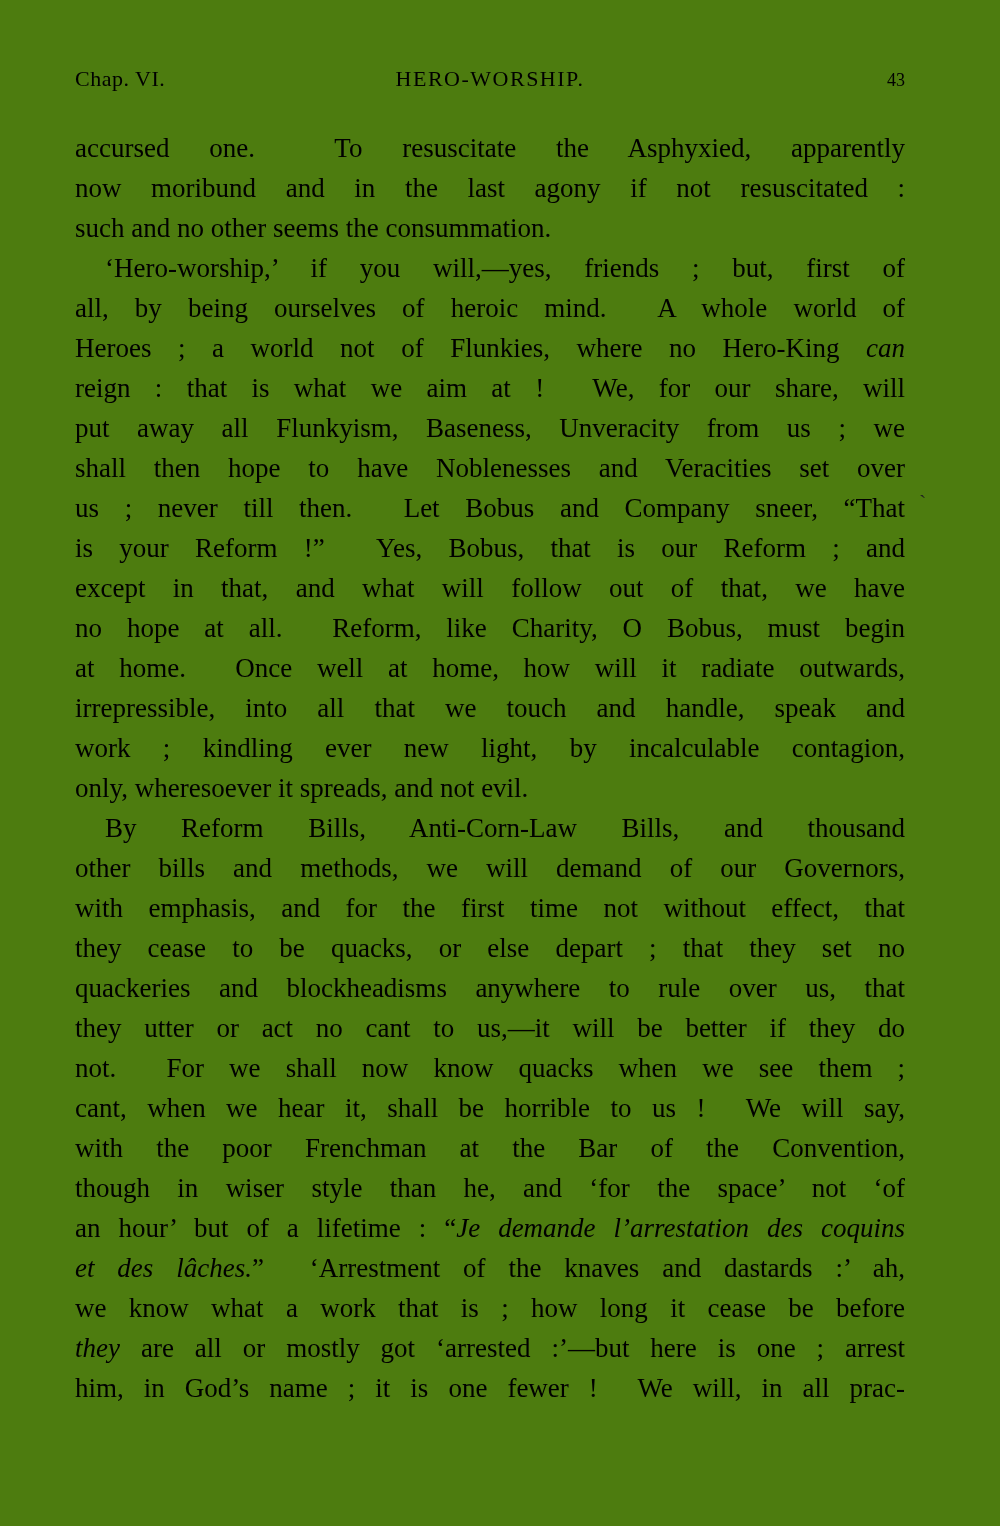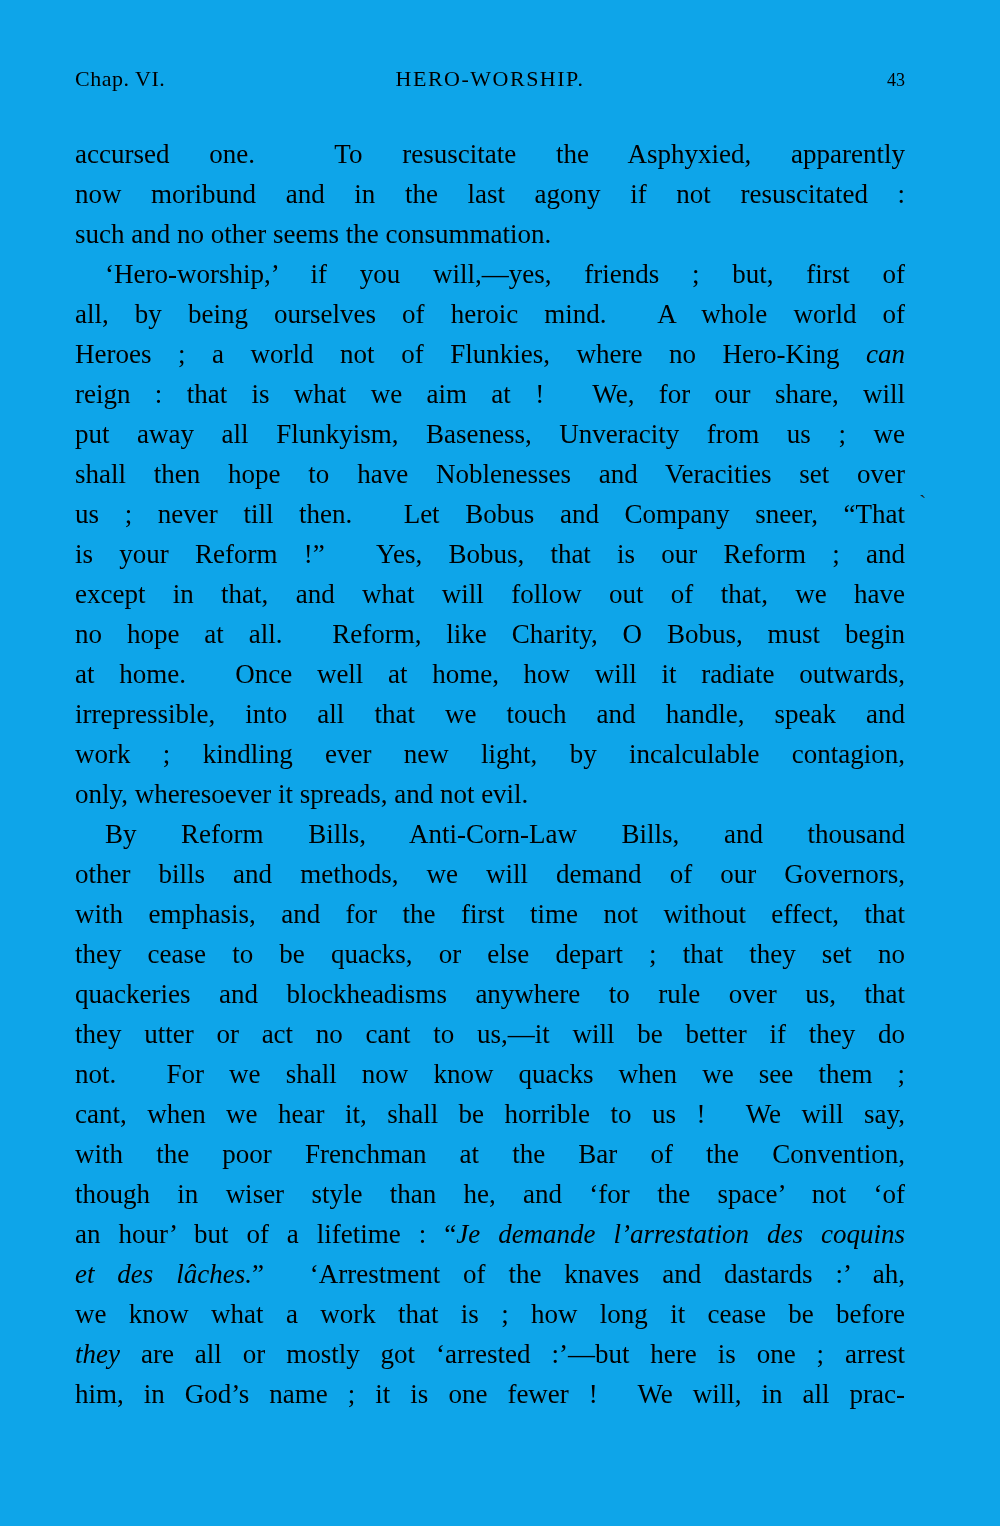--- a/index.html
+++ b/index.html
@@ -4,21 +4,21 @@
 <style>
   html, body {
     margin: 0;
     padding: 0;
     background: #ffffff;
   }
   .page {
     position: relative;
     width: 1000px;
     height: 1526px;
-    background: #0ea5e9;
+    background: #4d7c0f;
     color: #000000;
     font-family: "Liberation Serif", "DejaVu Serif", serif;
     overflow: hidden;
   }
   .running-header {
     position: absolute;
     left: 75px;
     right: 95px;
     top: 64px;
     display: flex;
@@ -37,21 +37,21 @@
   }
   .running-header .pagenum {
     width: 190px;
     text-align: right;
     font-size: 18px;
   }
   .body-text {
     position: absolute;
     left: 75px;
     right: 95px;
-    top: 134px;
+    top: 128px;
     font-size: 27px;
   }
   .line {
     height: 40px;
     line-height: 40px;
     text-align: justify;
     text-align-last: justify;
   }
   .line.end {
     text-align-last: left;

